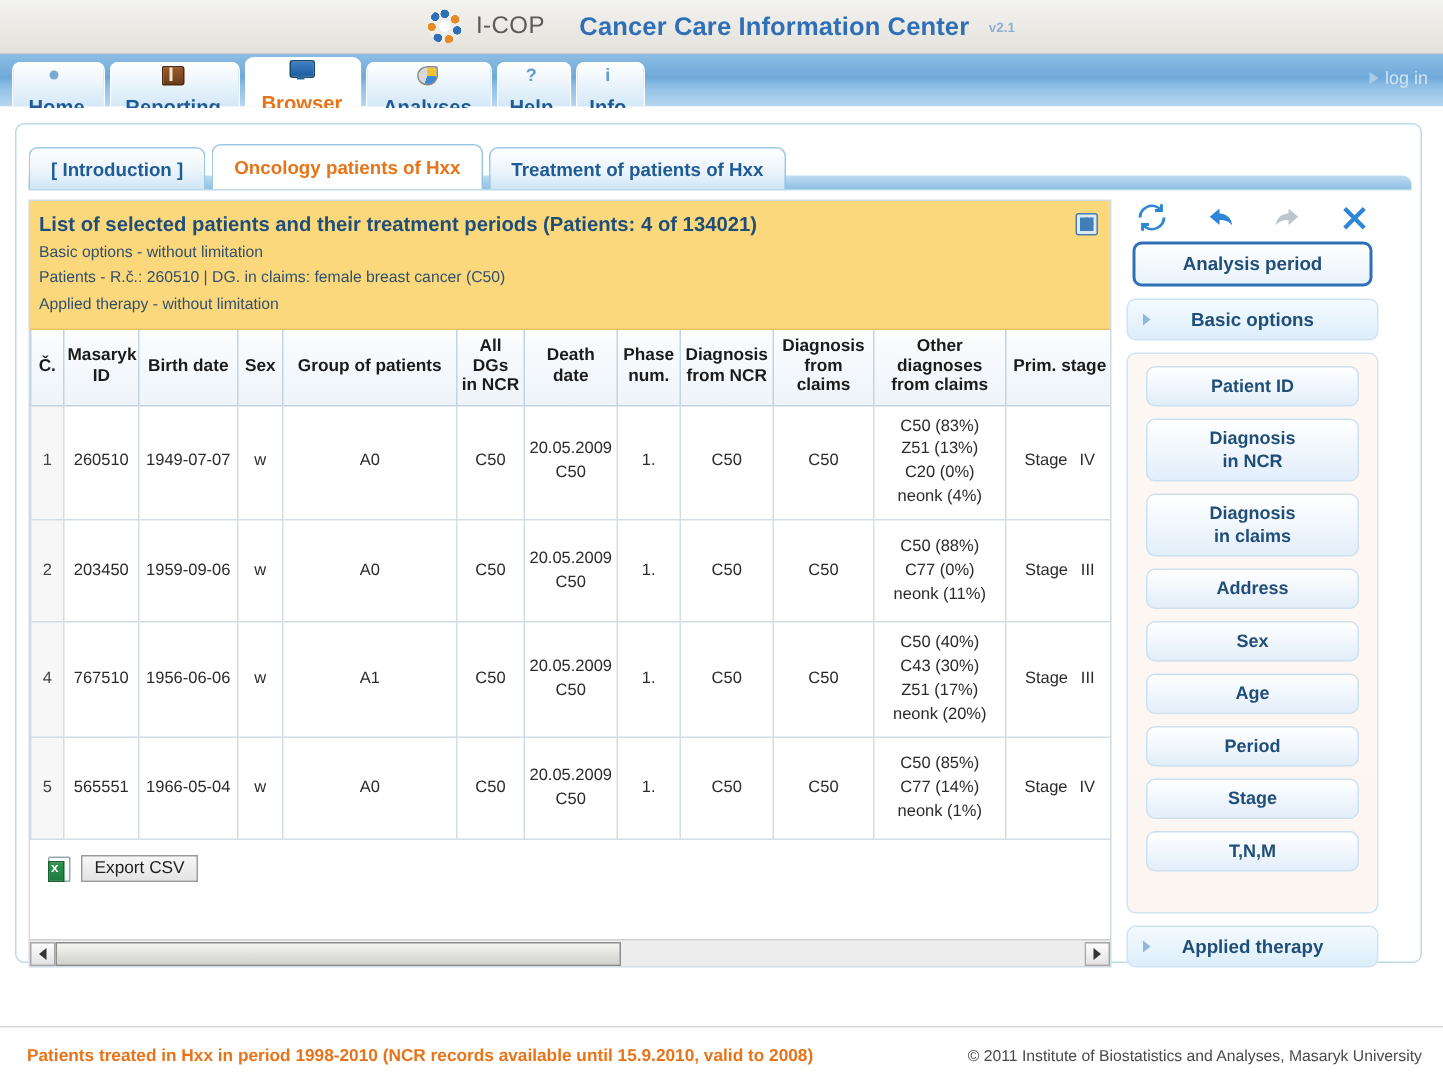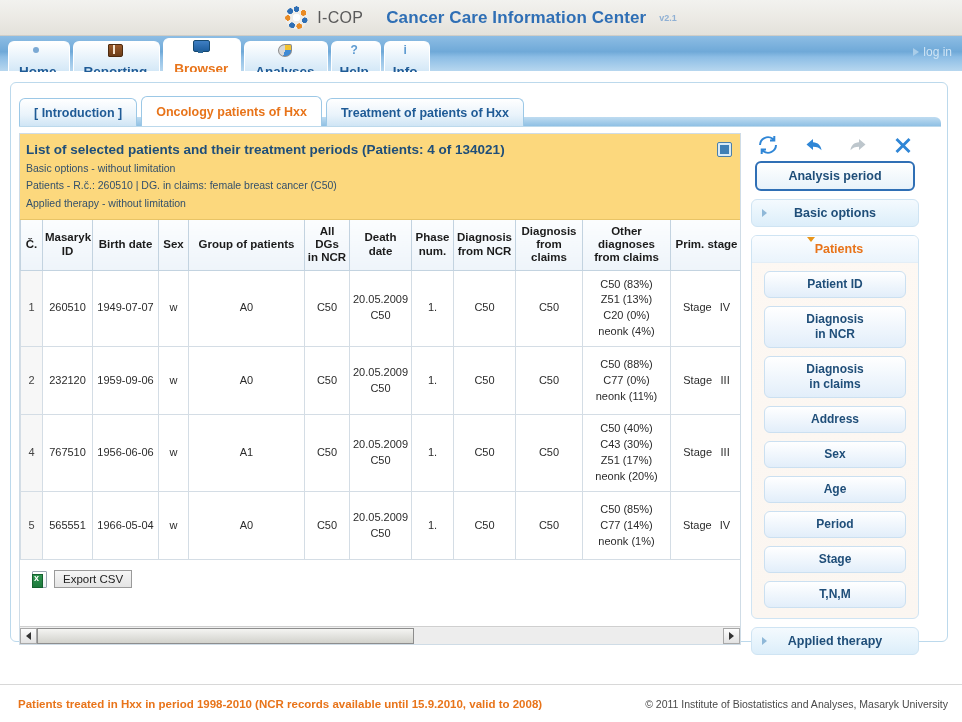--- a/index.html
+++ b/index.html
@@ -518,21 +518,21 @@
 neonk (4%)</td>
               <td>
                 <div class="stage-cell">
                   <span>Stage</span>
                   <span>IV</span>
                 </div>
               </td>
             </tr>
             <tr>
               <td class="rownum">2</td>
-              <td>232120</td>
+              <td>203450</td>
               <td>1959-09-06</td>
               <td>w</td>
               <td>A0</td>
               <td>C50</td>
               <td class="multi">20.05.2009
 C50</td>
               <td>1.</td>
               <td>C50</td>
               <td>C50</td>
               <td class="multi">C50 (88%)
@@ -637,24 +637,20 @@
         </div>
 
         <div class="sb-setup">Analysis period</div>
 
         <div class="sb-section">
           <span class="caret caret-right"></span>
           <span>Basic options</span>
         </div>
 
         <div class="sb-group">
-          <div class="sb-group-head">
-            <span class="caret caret-down"></span>
-            <span>Patients</span>
-          </div>
           <div class="sb-btn">Patient ID</div>
           <div class="sb-btn">Diagnosis
 in NCR</div>
           <div class="sb-btn">Diagnosis
 in claims</div>
           <div class="sb-btn">Address</div>
           <div class="sb-btn">Sex</div>
           <div class="sb-btn">Age</div>
           <div class="sb-btn">Period</div>
           <div class="sb-btn">Stage</div>

